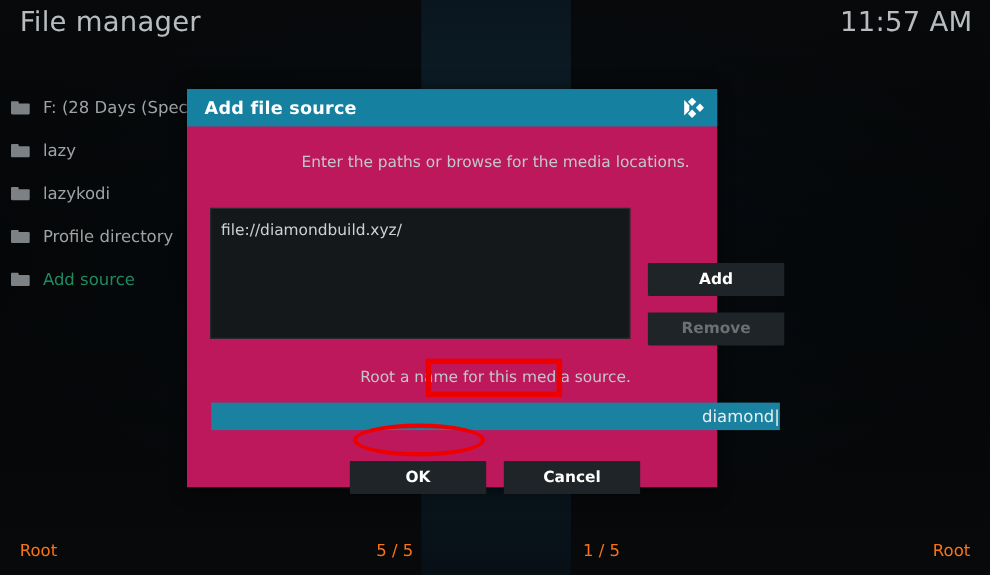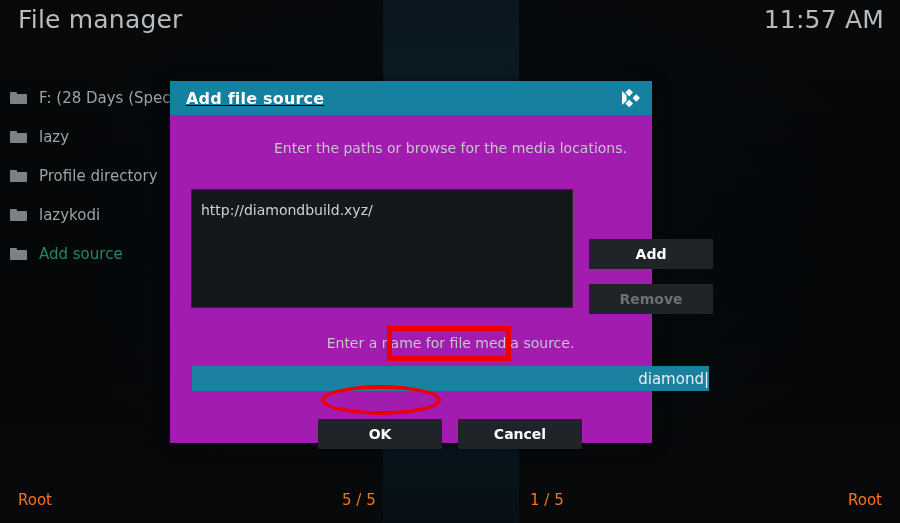--- a/index.html
+++ b/index.html
@@ -126,23 +126,22 @@
   .st-c2     { left: 530px; }
   .st-right  { right: 18px; }
 
   
   .dialog {
     position: absolute;
     left: 170px;
     top: 81px;
     width: 482px;
     height: 362px;
-    background: #a21caf;
+    background: #be185d;
     box-shadow: 0 2px 14px rgba(0,0,0,.65);
-    text-decoration: underline;
   }
   .dlg-titlebar {
     position: relative;
     height: 34px;
     background: #15809f;
     display: flex;
     align-items: center;
   }
   .dlg-title {
     margin-left: 16px;
@@ -288,26 +287,26 @@
       <span class="file-label">F: (28 Days (Special E</span>
     </div>
 
     <div class="file-row">
       <span class="folder-ic"></span>
       <span class="file-label">lazy</span>
     </div>
 
     <div class="file-row">
       <span class="folder-ic"></span>
+      <span class="file-label">lazykodi</span>
+    </div>
+
+    <div class="file-row">
+      <span class="folder-ic"></span>
       <span class="file-label">Profile directory</span>
-    </div>
-
-    <div class="file-row">
-      <span class="folder-ic"></span>
-      <span class="file-label">lazykodi</span>
     </div>
 
     <div class="file-row">
       <span class="folder-ic"></span>
       <span class="file-label accent">Add source</span>
     </div>
 
   </div>
 
   <div class="status">
@@ -329,27 +328,27 @@
           <polygon points="18.3,6.2 22,10 18.3,13.8 14.6,10" fill="#ffffff"></polygon>
         </svg>
       </span>
     </div>
 
     <div class="dlg-body">
 
       <div class="dlg-hint hint-paths">Enter the paths or browse for the media locations.</div>
 
       <div class="paths-box">
-        <div class="path-entry">http://diamondbuild.xyz/</div>
+        <div class="path-entry">file://diamondbuild.xyz/</div>
       </div>
 
       <div class="side-btn btn-add">Add</div>
       <div class="side-btn btn-remove disabled">Remove</div>
 
-      <div class="dlg-hint hint-name">Enter a name for file media source.</div>
+      <div class="dlg-hint hint-name">Root a name for this media source.</div>
 
       <div class="name-field">
         <span class="name-value">diamond|</span>
       </div>
 
       <div class="foot-btn btn-ok">OK</div>
       <div class="foot-btn btn-cancel">Cancel</div>
 
     </div>
   </div>

